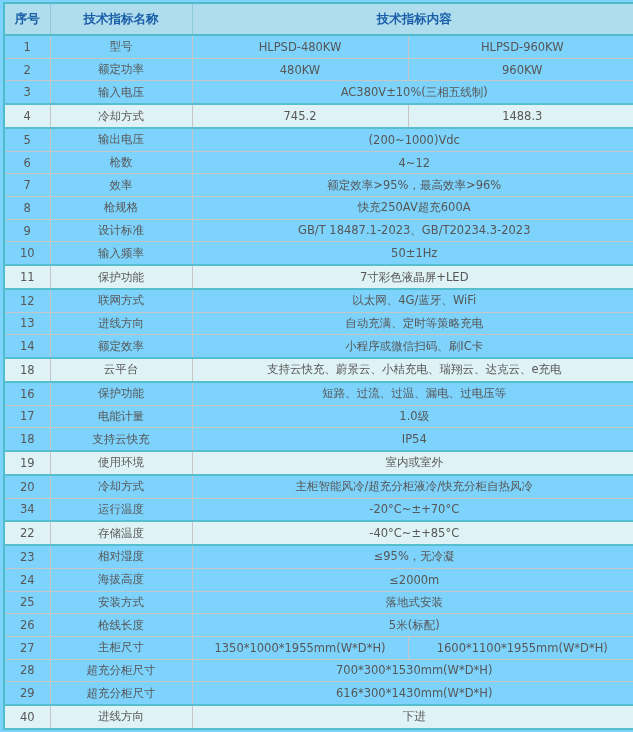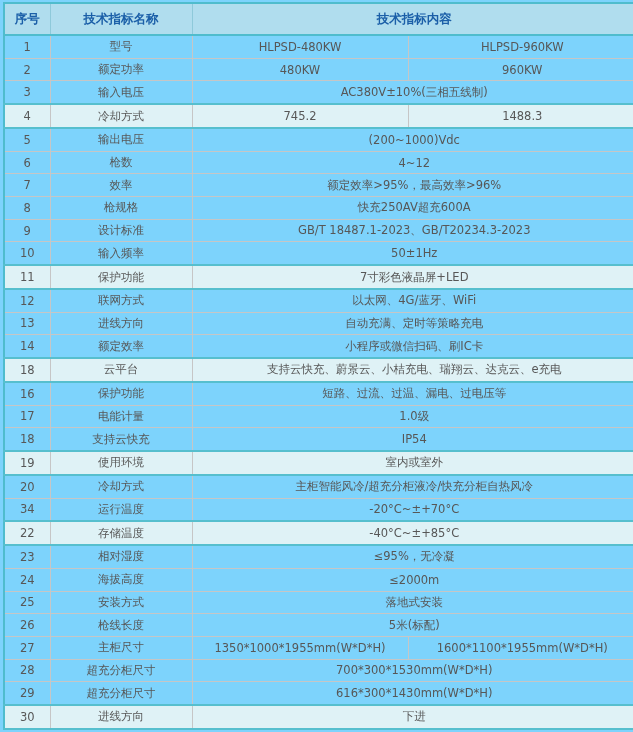--- a/index.html
+++ b/index.html
@@ -224,19 +224,19 @@
           <td class="col-no">28</td>
           <td class="col-name">超充分柜尺寸</td>
           <td class="col-val" colspan="2">700*300*1530mm(W*D*H)</td>
         </tr>
         <tr>
           <td class="col-no">29</td>
           <td class="col-name">超充分柜尺寸</td>
           <td class="col-val" colspan="2">616*300*1430mm(W*D*H)</td>
         </tr>
         <tr class="hl">
-          <td class="col-no">30</td>
+          <td class="col-no">40</td>
           <td class="col-name">进线方向</td>
           <td class="col-val" colspan="2">下进</td>
         </tr>
       </tbody>
   </table>
 </div>
 
 </body></html>

